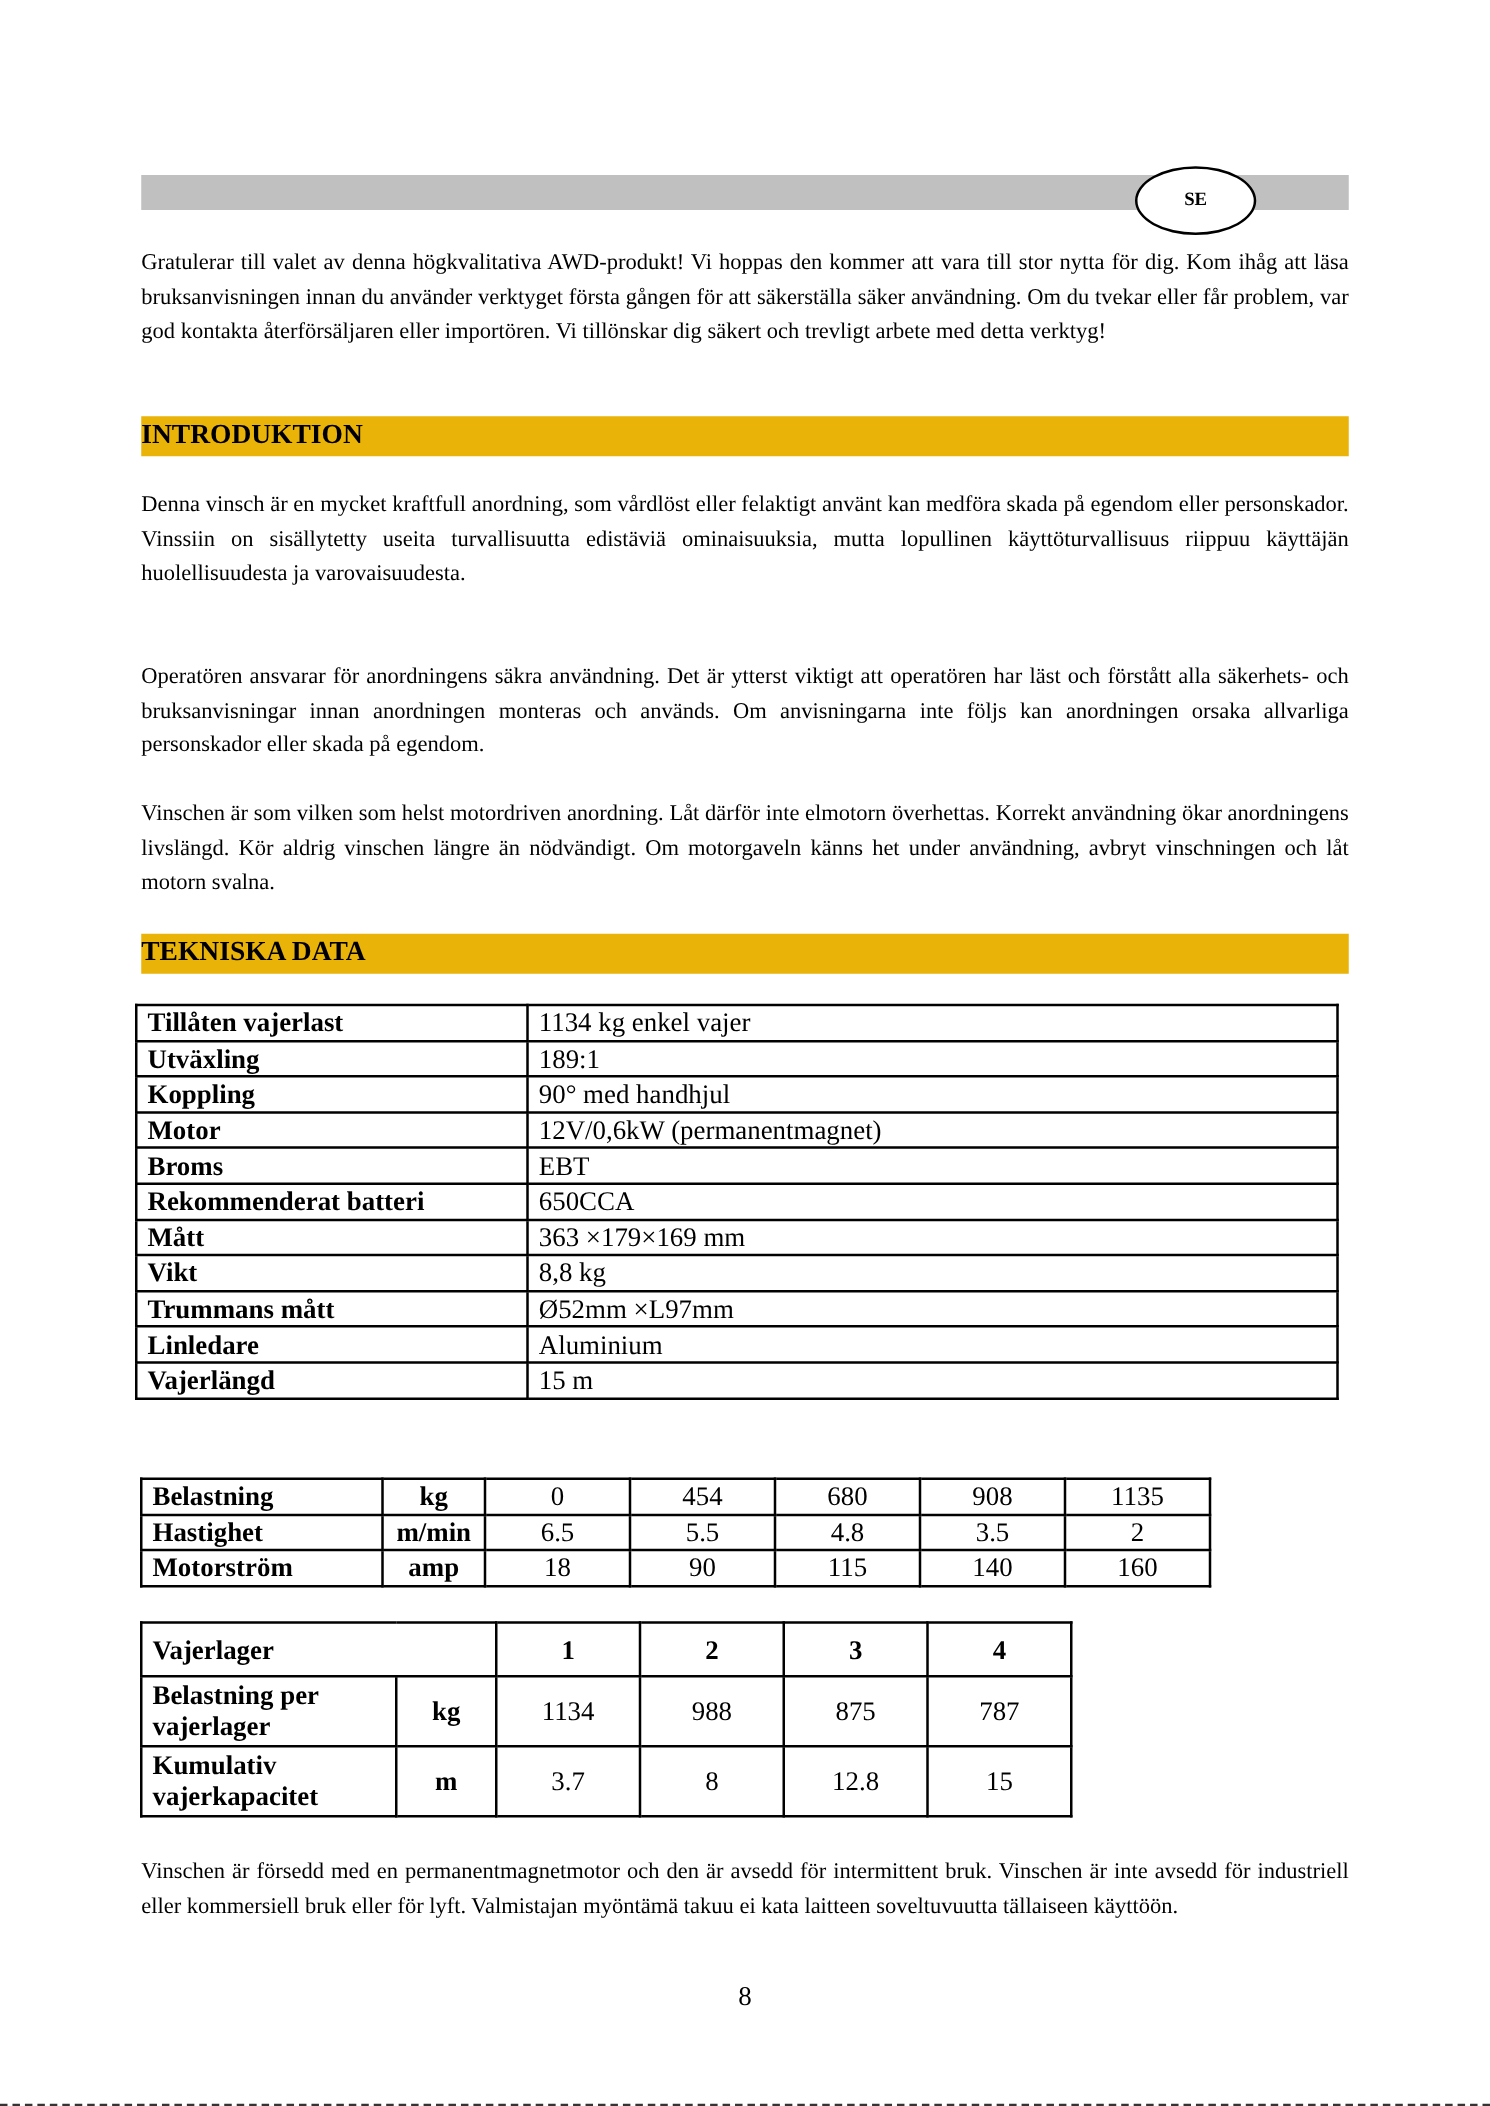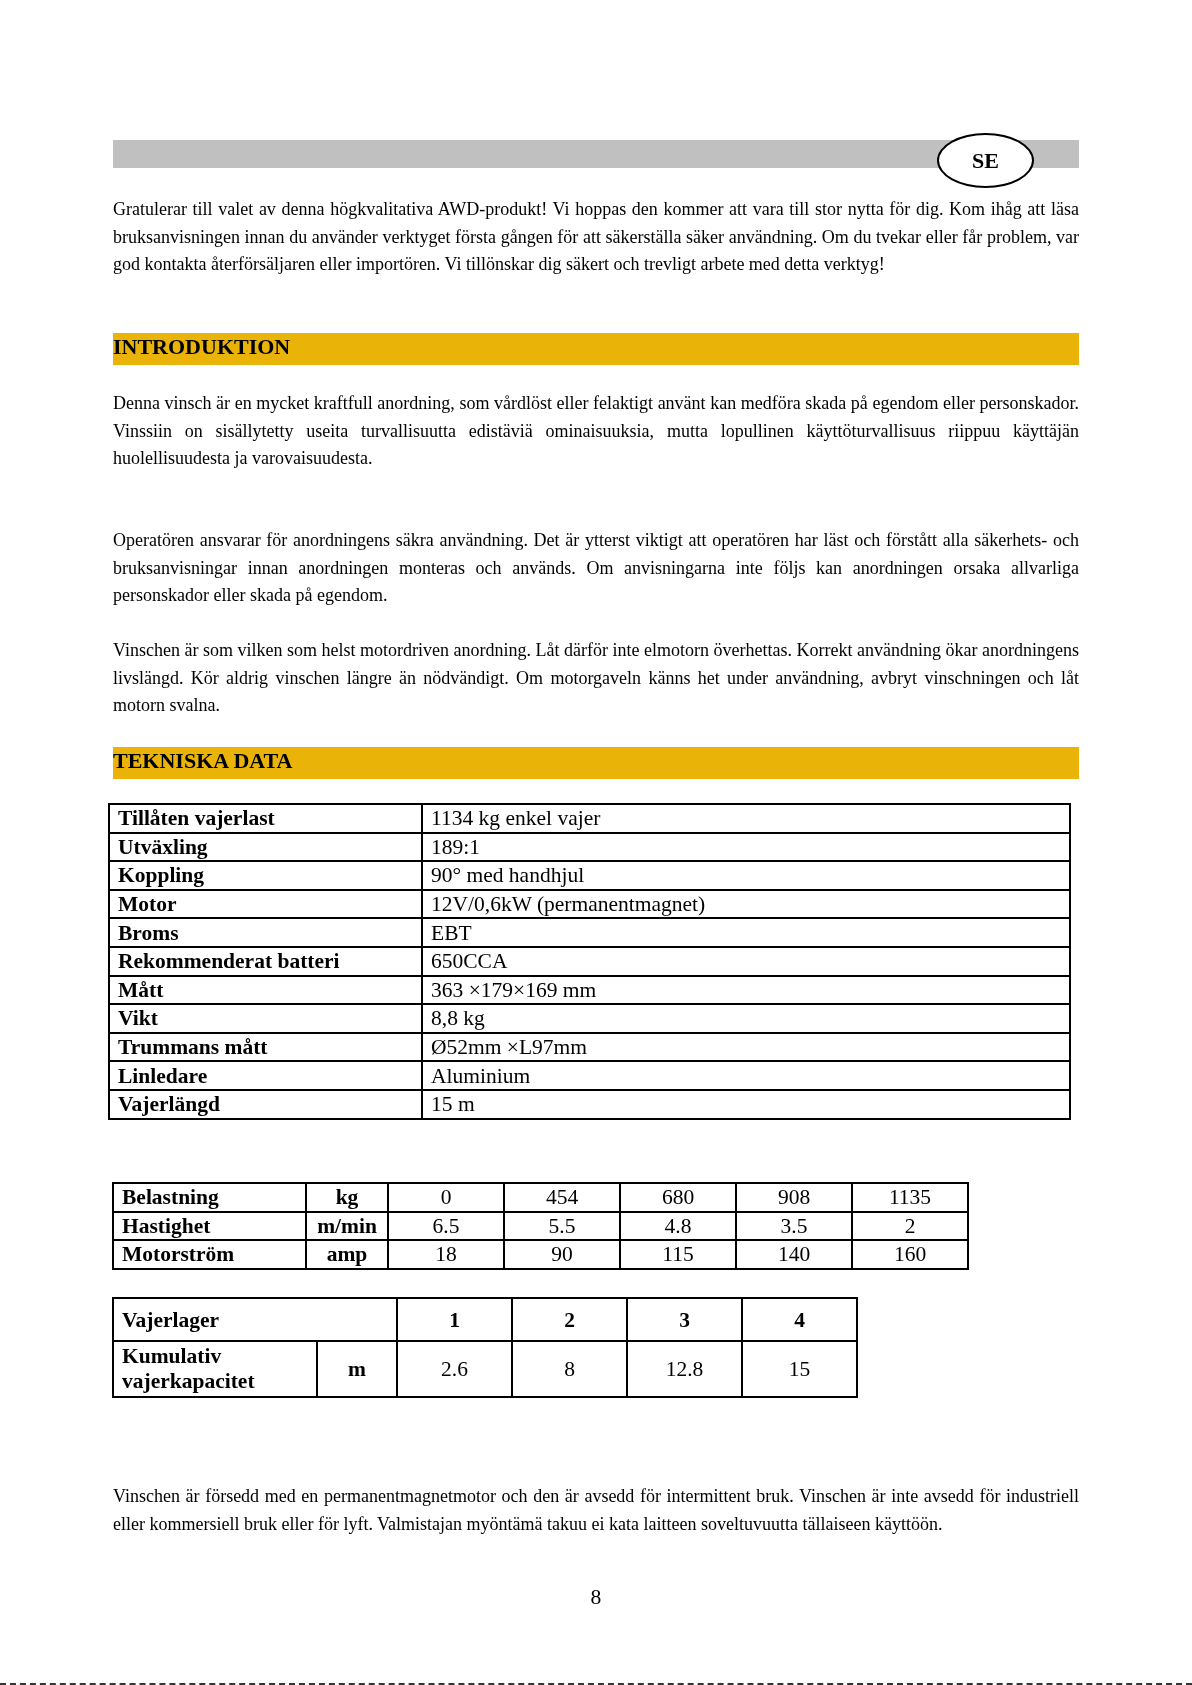--- a/index.html
+++ b/index.html
@@ -8,25 +8,25 @@
       position: relative;
       font-family: "Liberation Serif", "DejaVu Serif", serif;
       color: #000;
       overflow: hidden;
     }
     .abs { position: absolute; }
 
     
     .top-bar { left: 113px; top: 140px; width: 966px; height: 28px; background: #c0c0c0; }
     .lang-badge {
-      left: 937px; top: 133px; width: 97px; height: 55px;
+      left: 908px; top: 133px; width: 97px; height: 55px;
       border: 2px solid #000; border-radius: 50%;
       background: #fff;
       display: flex; align-items: center; justify-content: center;
-      font-weight: bold; font-size: 22px;
+      font-weight: bold; font-size: 15px;
     }
 
     
     .para {
       left: 113px; width: 966px;
       font-size: 18px; line-height: 27.5px;
       text-align: justify;
     }
     .para.last-left { text-align: justify; text-align-last: left; }
 
@@ -169,23 +169,31 @@
 <table class="layer-table">
   <tbody id="layer-body">
       <tr class="hdr">
         <td class="label" colspan="2">Vajerlager</td>
         <td class="hnum">1</td>
         <td class="hnum">2</td>
         <td class="hnum">3</td>
         <td class="hnum">4</td>
       </tr>
       <tr class="r">
+        <td class="label">Belastning per vajerlager</td>
+        <td class="unit">kg</td>
+        <td class="num">1134</td>
+        <td class="num">988</td>
+        <td class="num">875</td>
+        <td class="num">787</td>
+      </tr>
+      <tr class="r">
         <td class="label">Kumulativ vajerkapacitet</td>
         <td class="unit">m</td>
-        <td class="num">2.6</td>
+        <td class="num">3.7</td>
         <td class="num">8</td>
         <td class="num">12.8</td>
         <td class="num">15</td>
       </tr>
     </tbody>
 </table>
 
 <p class="abs para last-left" style="top:1483px;">Vinschen är försedd med en permanentmagnetmotor och den är avsedd för intermittent bruk. Vinschen är inte avsedd för industriell eller kommersiell bruk eller för lyft. Valmistajan myöntämä takuu ei kata laitteen soveltuvuutta tällaiseen käyttöön.</p>
 
 <div class="abs page-number">8</div>

